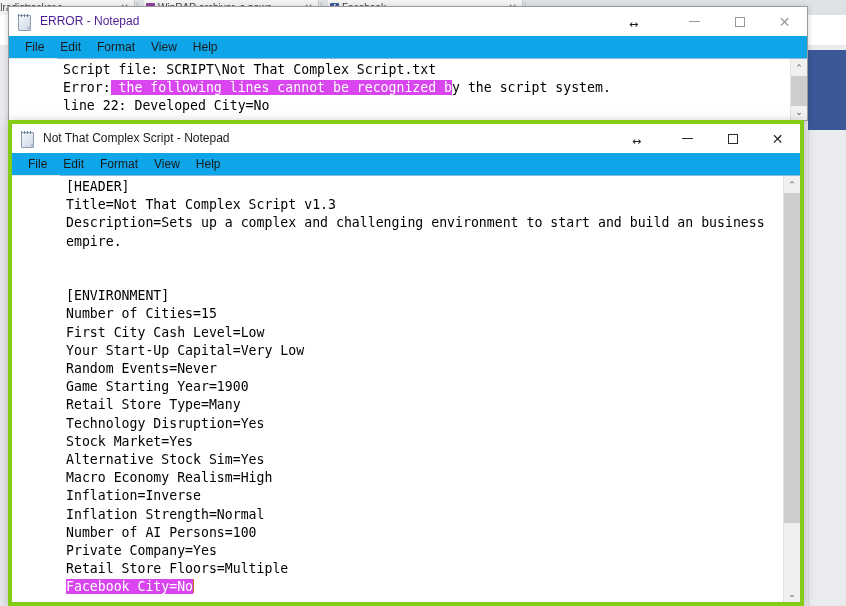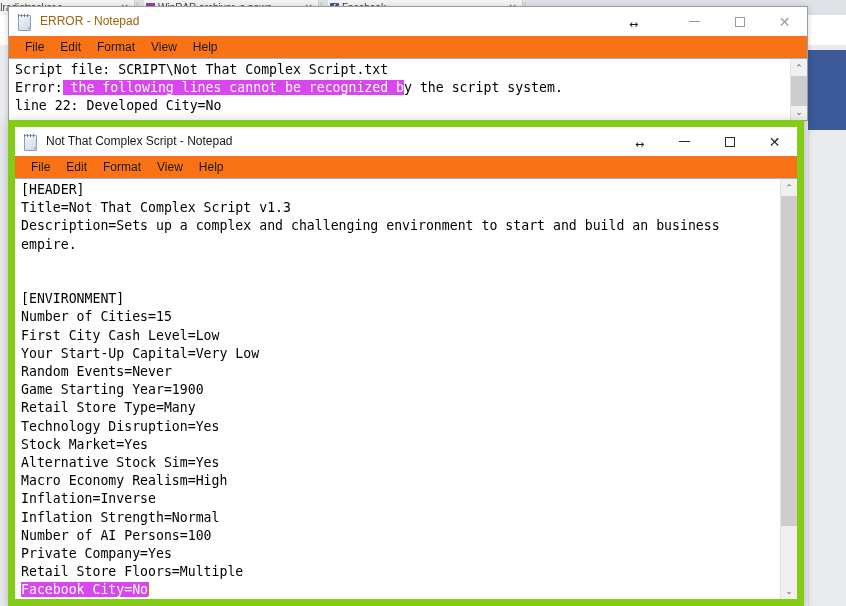--- a/index.html
+++ b/index.html
@@ -116,21 +116,21 @@
   .win {
     position: absolute;
     background: #ffffff;
     box-sizing: border-box;
   }
   .win.inactive {
     border: 1px solid #9b9b9b;
     box-shadow: 0 1px 6px rgba(0,0,0,0.18);
   }
   .win.active {
-    border: 7px solid #84cc16;
+    border: 4px solid #84cc16;
     box-shadow: 0 2px 10px rgba(0,0,0,0.25);
   }
   .titlebar {
     position: relative;
     height: 29px;
     background: #ffffff;
     display: flex;
     align-items: center;
   }
   .title-left {
@@ -165,21 +165,21 @@
     right: 1px; bottom: 1px;
     width: 0; height: 0;
     border-left: 4px solid transparent;
     border-bottom: 4px solid #9fb0c4;
   }
   .title-text {
     font-size: 12px;
     line-height: 29px;
     white-space: nowrap;
   }
-  .inactive .title-text { color: #a16207; }
+  .inactive .title-text { color: #4c1d95; }
   .active .title-text { color: #1a1a1a; }
 
   .resize-cursor {
     position: absolute;
     font-size: 11px;
     line-height: 1;
     color: #1b1b1b;
     font-family: "DejaVu Sans", sans-serif;
     user-select: none;
   }
@@ -207,39 +207,40 @@
   .cbtn .max-glyph {
     display: block;
     width: 10px; height: 10px;
     border: 1px solid currentColor;
     box-sizing: border-box;
   }
   .cbtn .close-glyph { font-size: 14px; line-height: 1; }
 
   .menubar {
     height: 22px;
-    background: #f97316;
+    background: #0ea5e9;
     display: flex;
     align-items: center;
     padding-left: 8px;
     border-bottom: 1px solid #e6e6e6;
   }
   .menuitem {
     font-size: 12px;
     color: #1a1a1a;
     padding: 0 8px;
     line-height: 22px;
     white-space: nowrap;
   }
 
   .editor-wrap {
     position: relative;
     background: #ffffff;
     border-top: 1px solid #8fb8de;
     overflow: hidden;
+    margin-left: 48px;
   }
   .editor {
     position: absolute;
     left: 0; top: 0;
     right: 16px; bottom: 0;
     padding: 2px 0 0 6px;
     box-sizing: border-box;
     font-family: "DejaVu Sans Mono", monospace;
     font-size: 13.2px;
     line-height: 18.2px;

